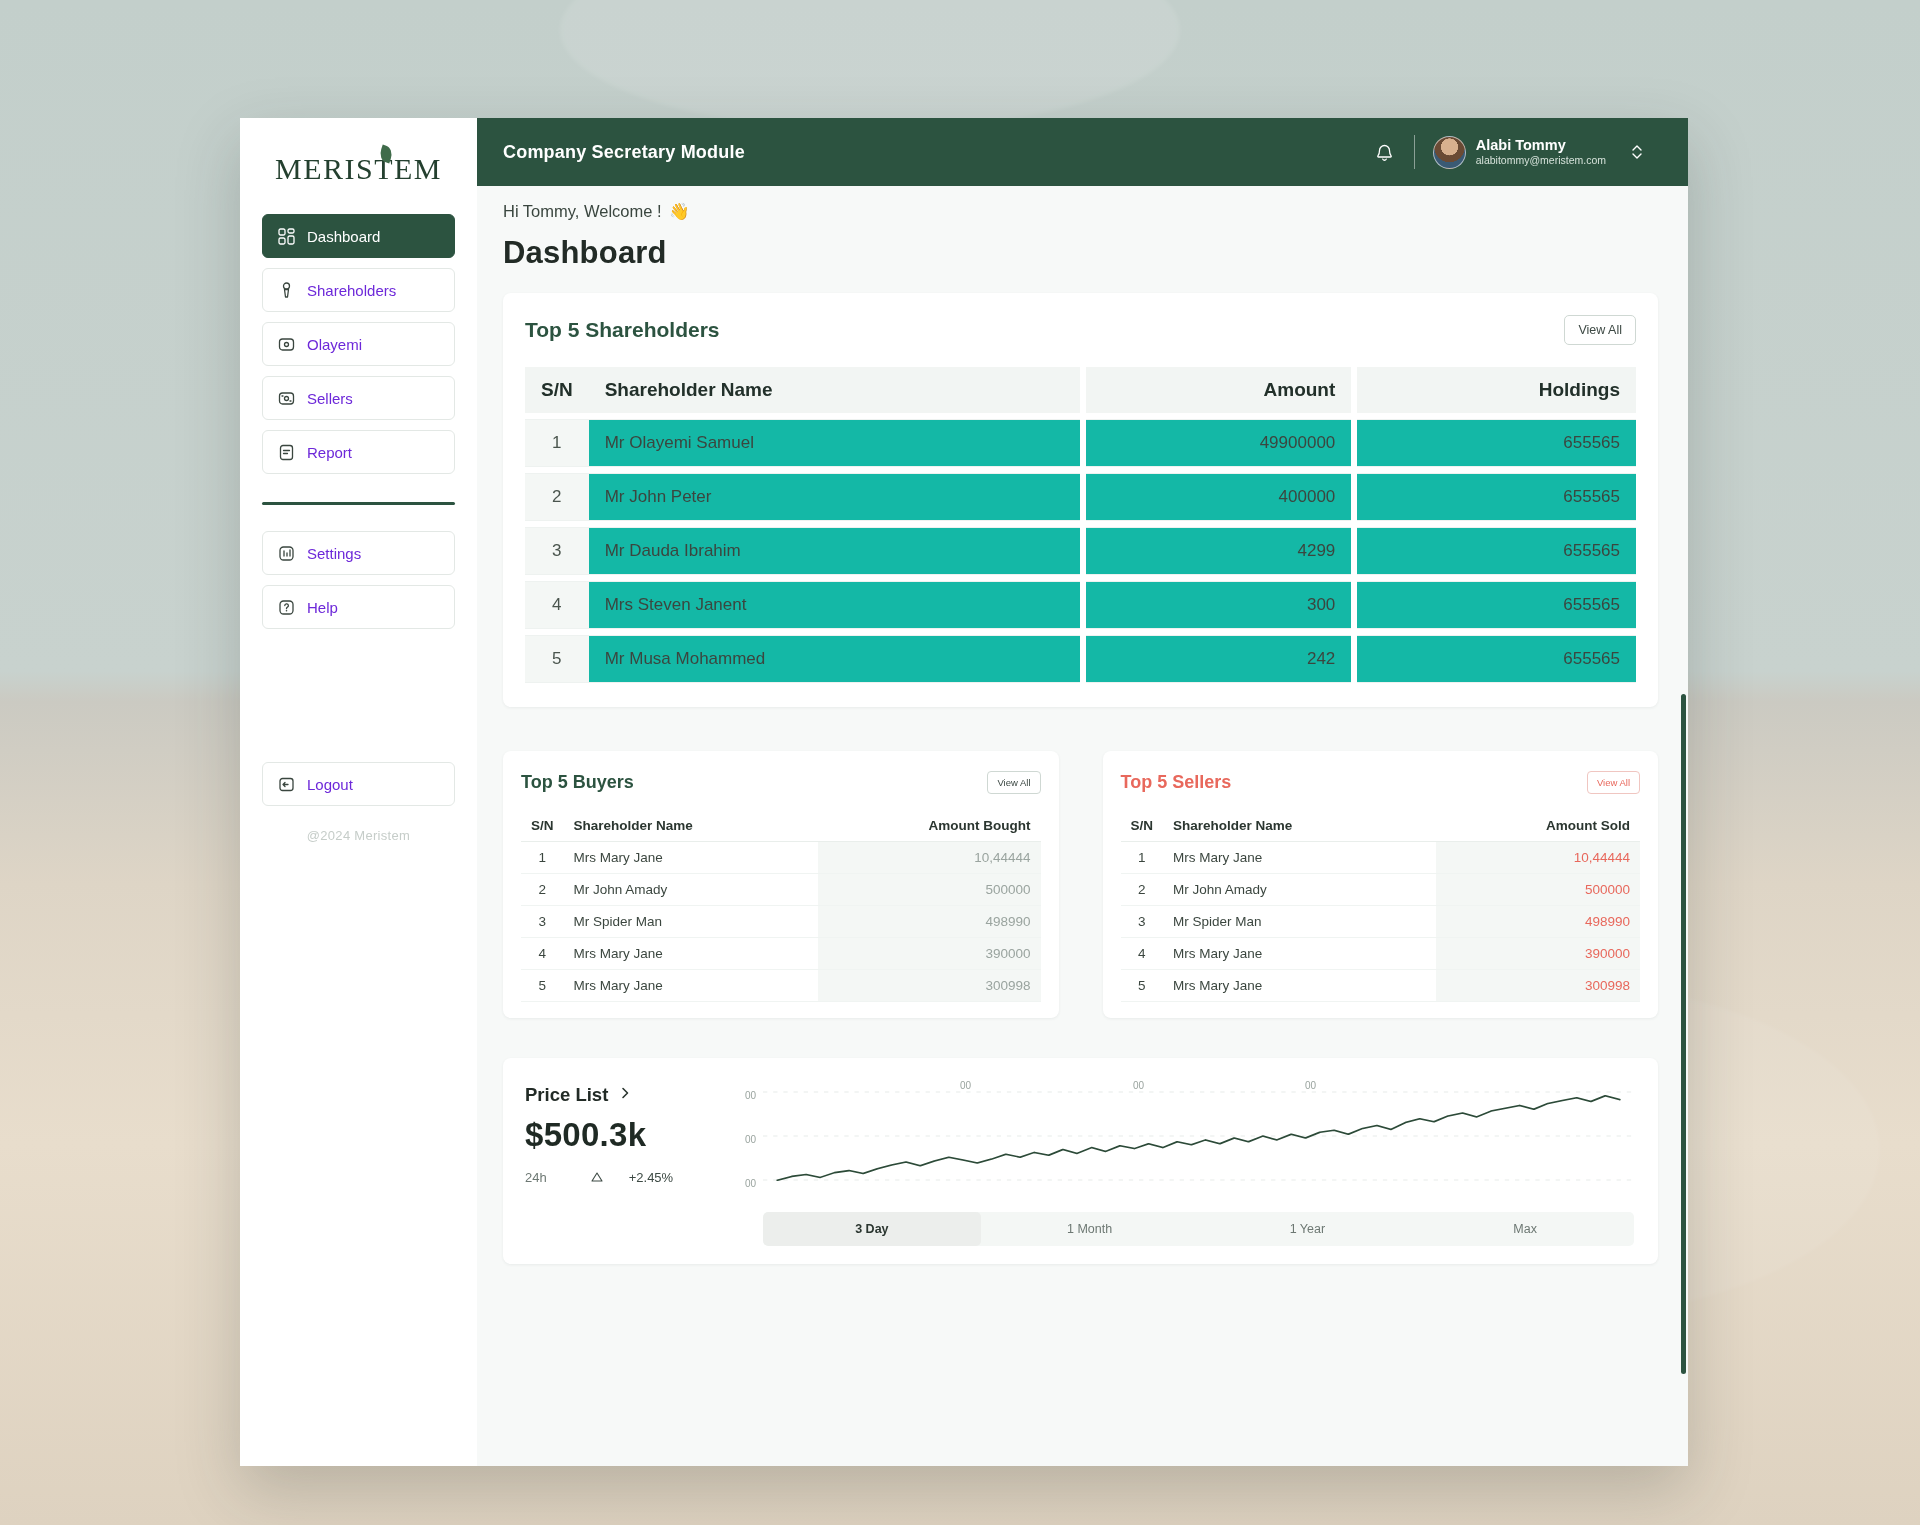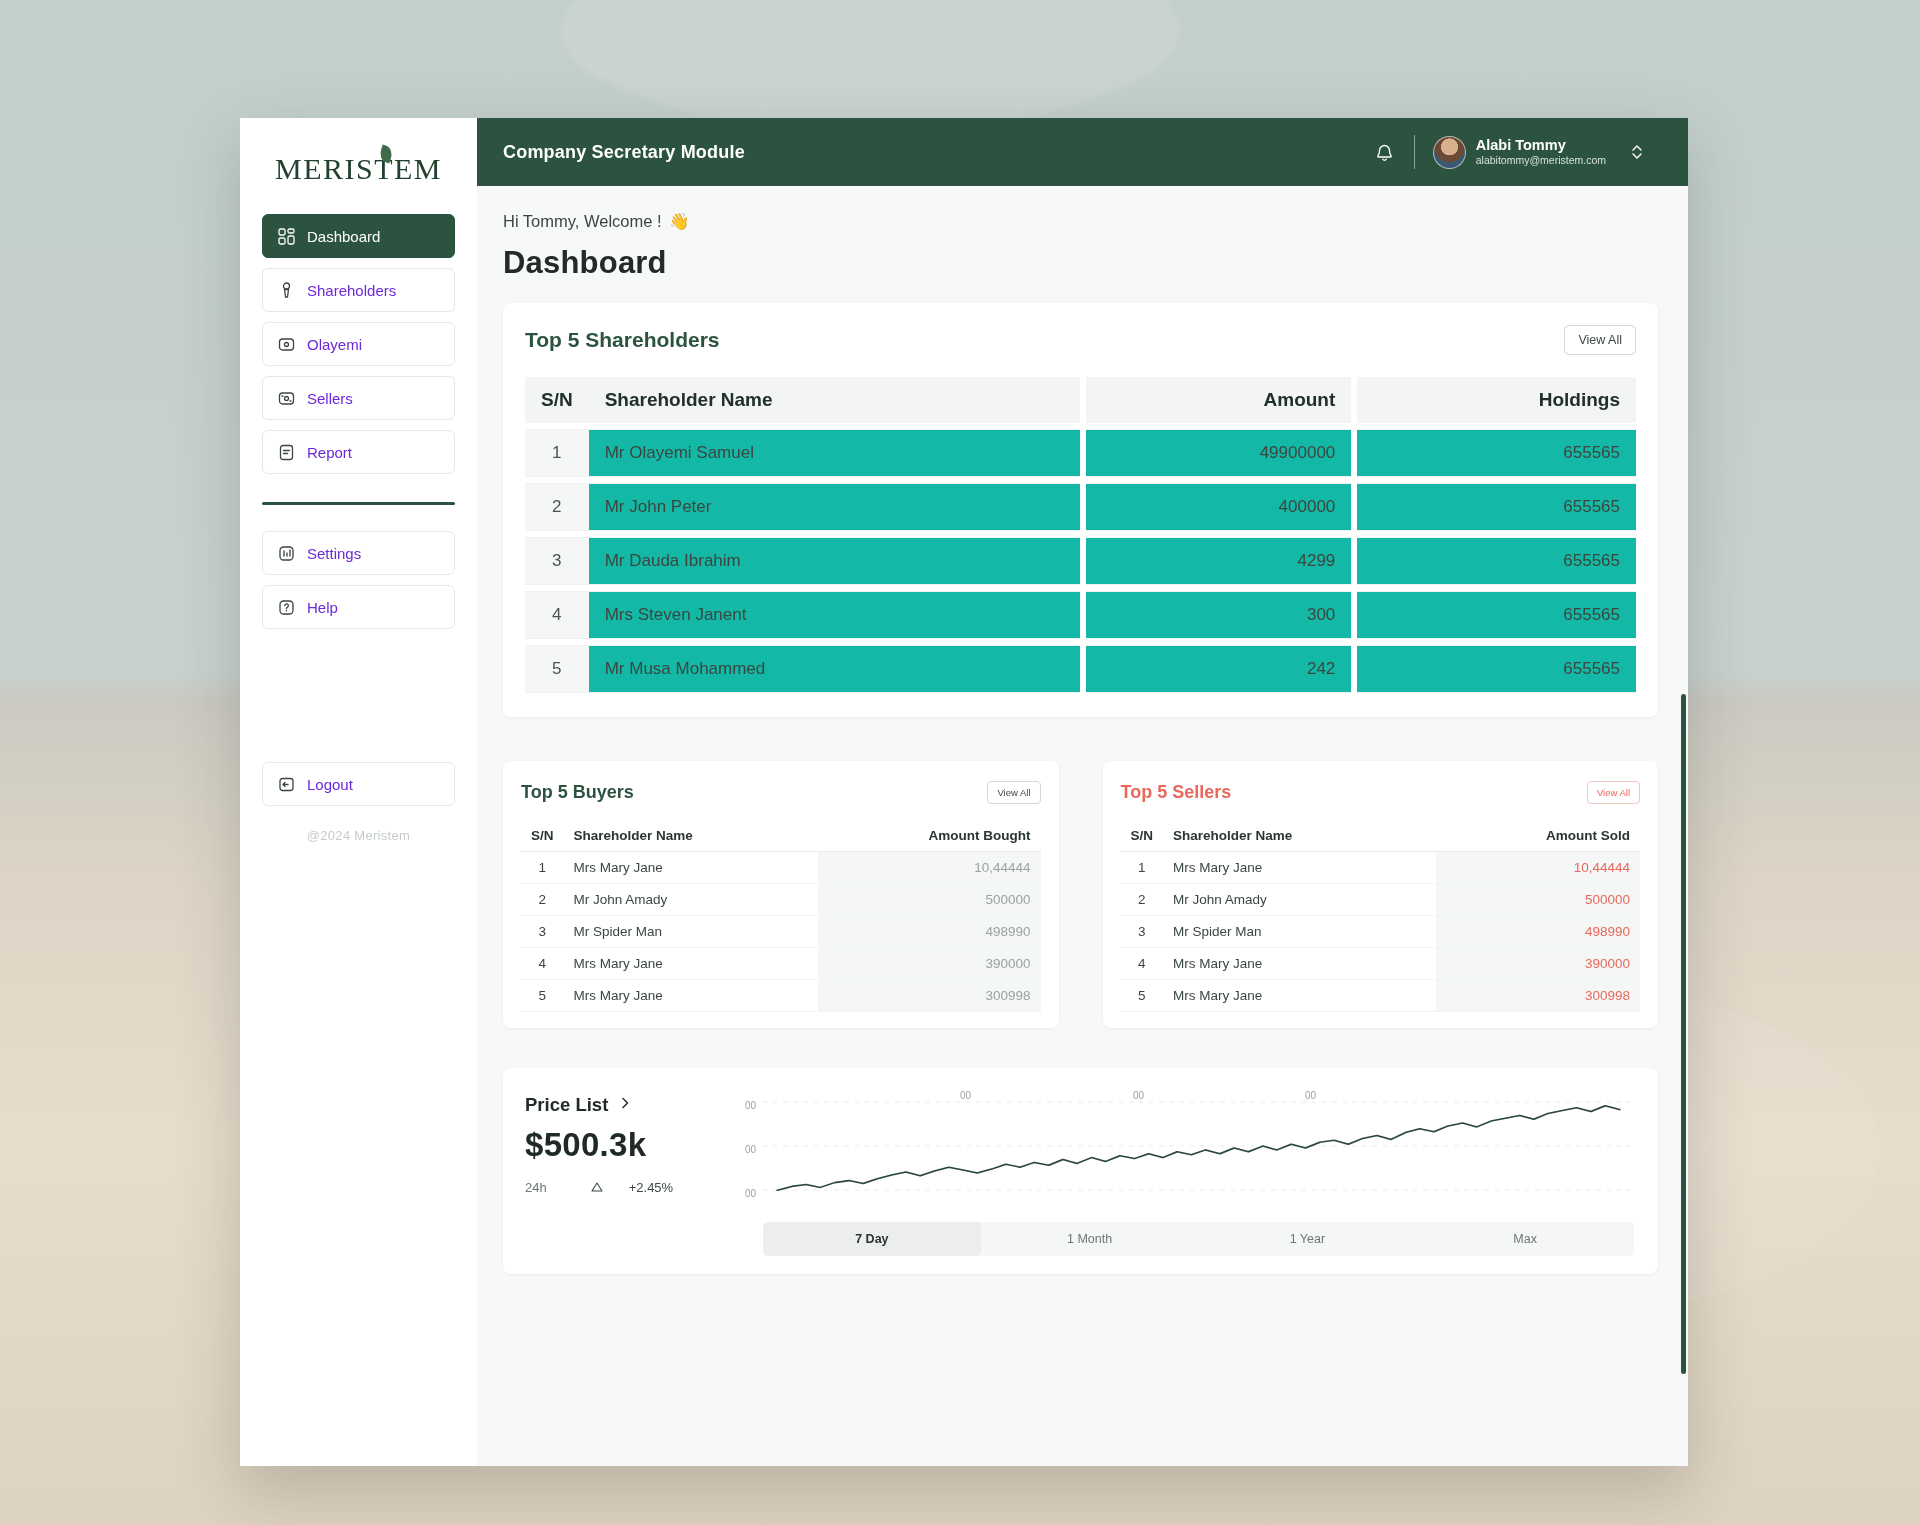--- a/index.html
+++ b/index.html
@@ -106,21 +106,21 @@
   .avatar {
     width: 33px; height: 33px; border-radius: 50%;
     background: radial-gradient(circle at 50% 32%, #d8b08e 0 32%, #6a4a34 33% 58%, #3a5a74 59% 100%);
     border: 1px solid rgba(255,255,255,.6);
   }
   .user-name { font-size: 14.5px; font-weight: bold; line-height: 1.25; }
   .user-mail { font-size: 10.5px; color: #d6e2da; line-height: 1.3; }
   .chev { display: flex; flex-direction: column; align-items: center; gap: 3px; margin-left: 6px; cursor: pointer; }
 
   .content {
-    flex: 1; padding: 26px 30px 0 26px; overflow: hidden;
+    flex: 1; padding: 16px 30px 0 26px; overflow: hidden;
     position: relative;
   }
   .welcome { font-size: 16.5px; color: #3a463f; display: flex; align-items: center; gap: 8px; }
   .page-title { font-size: 31px; font-weight: bold; color: #222b26; margin-top: 14px; margin-bottom: 22px; letter-spacing: .2px; }
 
   .card {
     background: #fff; border-radius: 8px;
     box-shadow: 0 1px 3px rgba(40,60,50,.07);
     padding: 22px 22px 18px 22px;
   }
@@ -526,21 +526,21 @@
           <span class="xlab" style="left:560px;">00</span>
 
           <svg class="chart-svg" viewBox="0 0 600 108" preserveAspectRatio="none">
             <line x1="0" y1="8" x2="600" y2="8" stroke="#e7ecea" stroke-width="1" stroke-dasharray="3 4"></line>
             <line x1="0" y1="52" x2="600" y2="52" stroke="#e7ecea" stroke-width="1" stroke-dasharray="3 4"></line>
             <line x1="0" y1="96" x2="600" y2="96" stroke="#e7ecea" stroke-width="1" stroke-dasharray="3 4"></line>
             <polyline id="price-polyline" fill="none" stroke="#2c4a38" stroke-width="1.6" stroke-linejoin="round" stroke-linecap="round" points="10.0,96.2 19.8,92.4 29.7,90.5 39.5,93.4 49.3,88.6 59.2,86.6 69.0,89.5 78.8,84.7 88.6,80.9 98.5,78.0 108.3,81.8 118.1,77.0 128.0,73.2 137.8,76.1 147.6,79.0 157.5,75.1 167.3,70.3 177.1,73.2 186.9,68.4 196.8,71.3 206.6,65.5 216.4,69.4 226.3,63.6 236.1,67.4 245.9,61.7 255.8,64.6 265.6,59.8 275.4,63.6 285.3,57.8 295.1,60.7 304.9,55.9 314.7,59.8 324.6,54.0 334.4,57.8 344.2,52.1 354.1,55.9 363.9,50.2 373.7,54.0 383.6,48.2 393.4,46.3 403.2,50.2 413.1,44.4 422.9,41.5 432.7,45.4 442.5,38.6 452.4,34.8 462.2,37.7 472.0,31.9 481.9,29.0 491.7,32.9 501.5,27.1 511.4,24.2 521.2,21.4 531.0,25.2 540.8,19.4 550.7,16.6 560.5,13.7 570.3,17.5 580.2,11.8 590.0,15.6"></polyline>
           </svg>
 
           <div class="range-tabs">
-            <div class="range-tab active">7 Day</div>
+            <div class="range-tab active">3 Day</div>
             <div class="range-tab">1 Month</div>
             <div class="range-tab">1 Year</div>
             <div class="range-tab">Max</div>
           </div>
         </div>
       </div>
 
       <div class="scroll-track">
         <div class="scroll-thumb"></div>
       </div>

